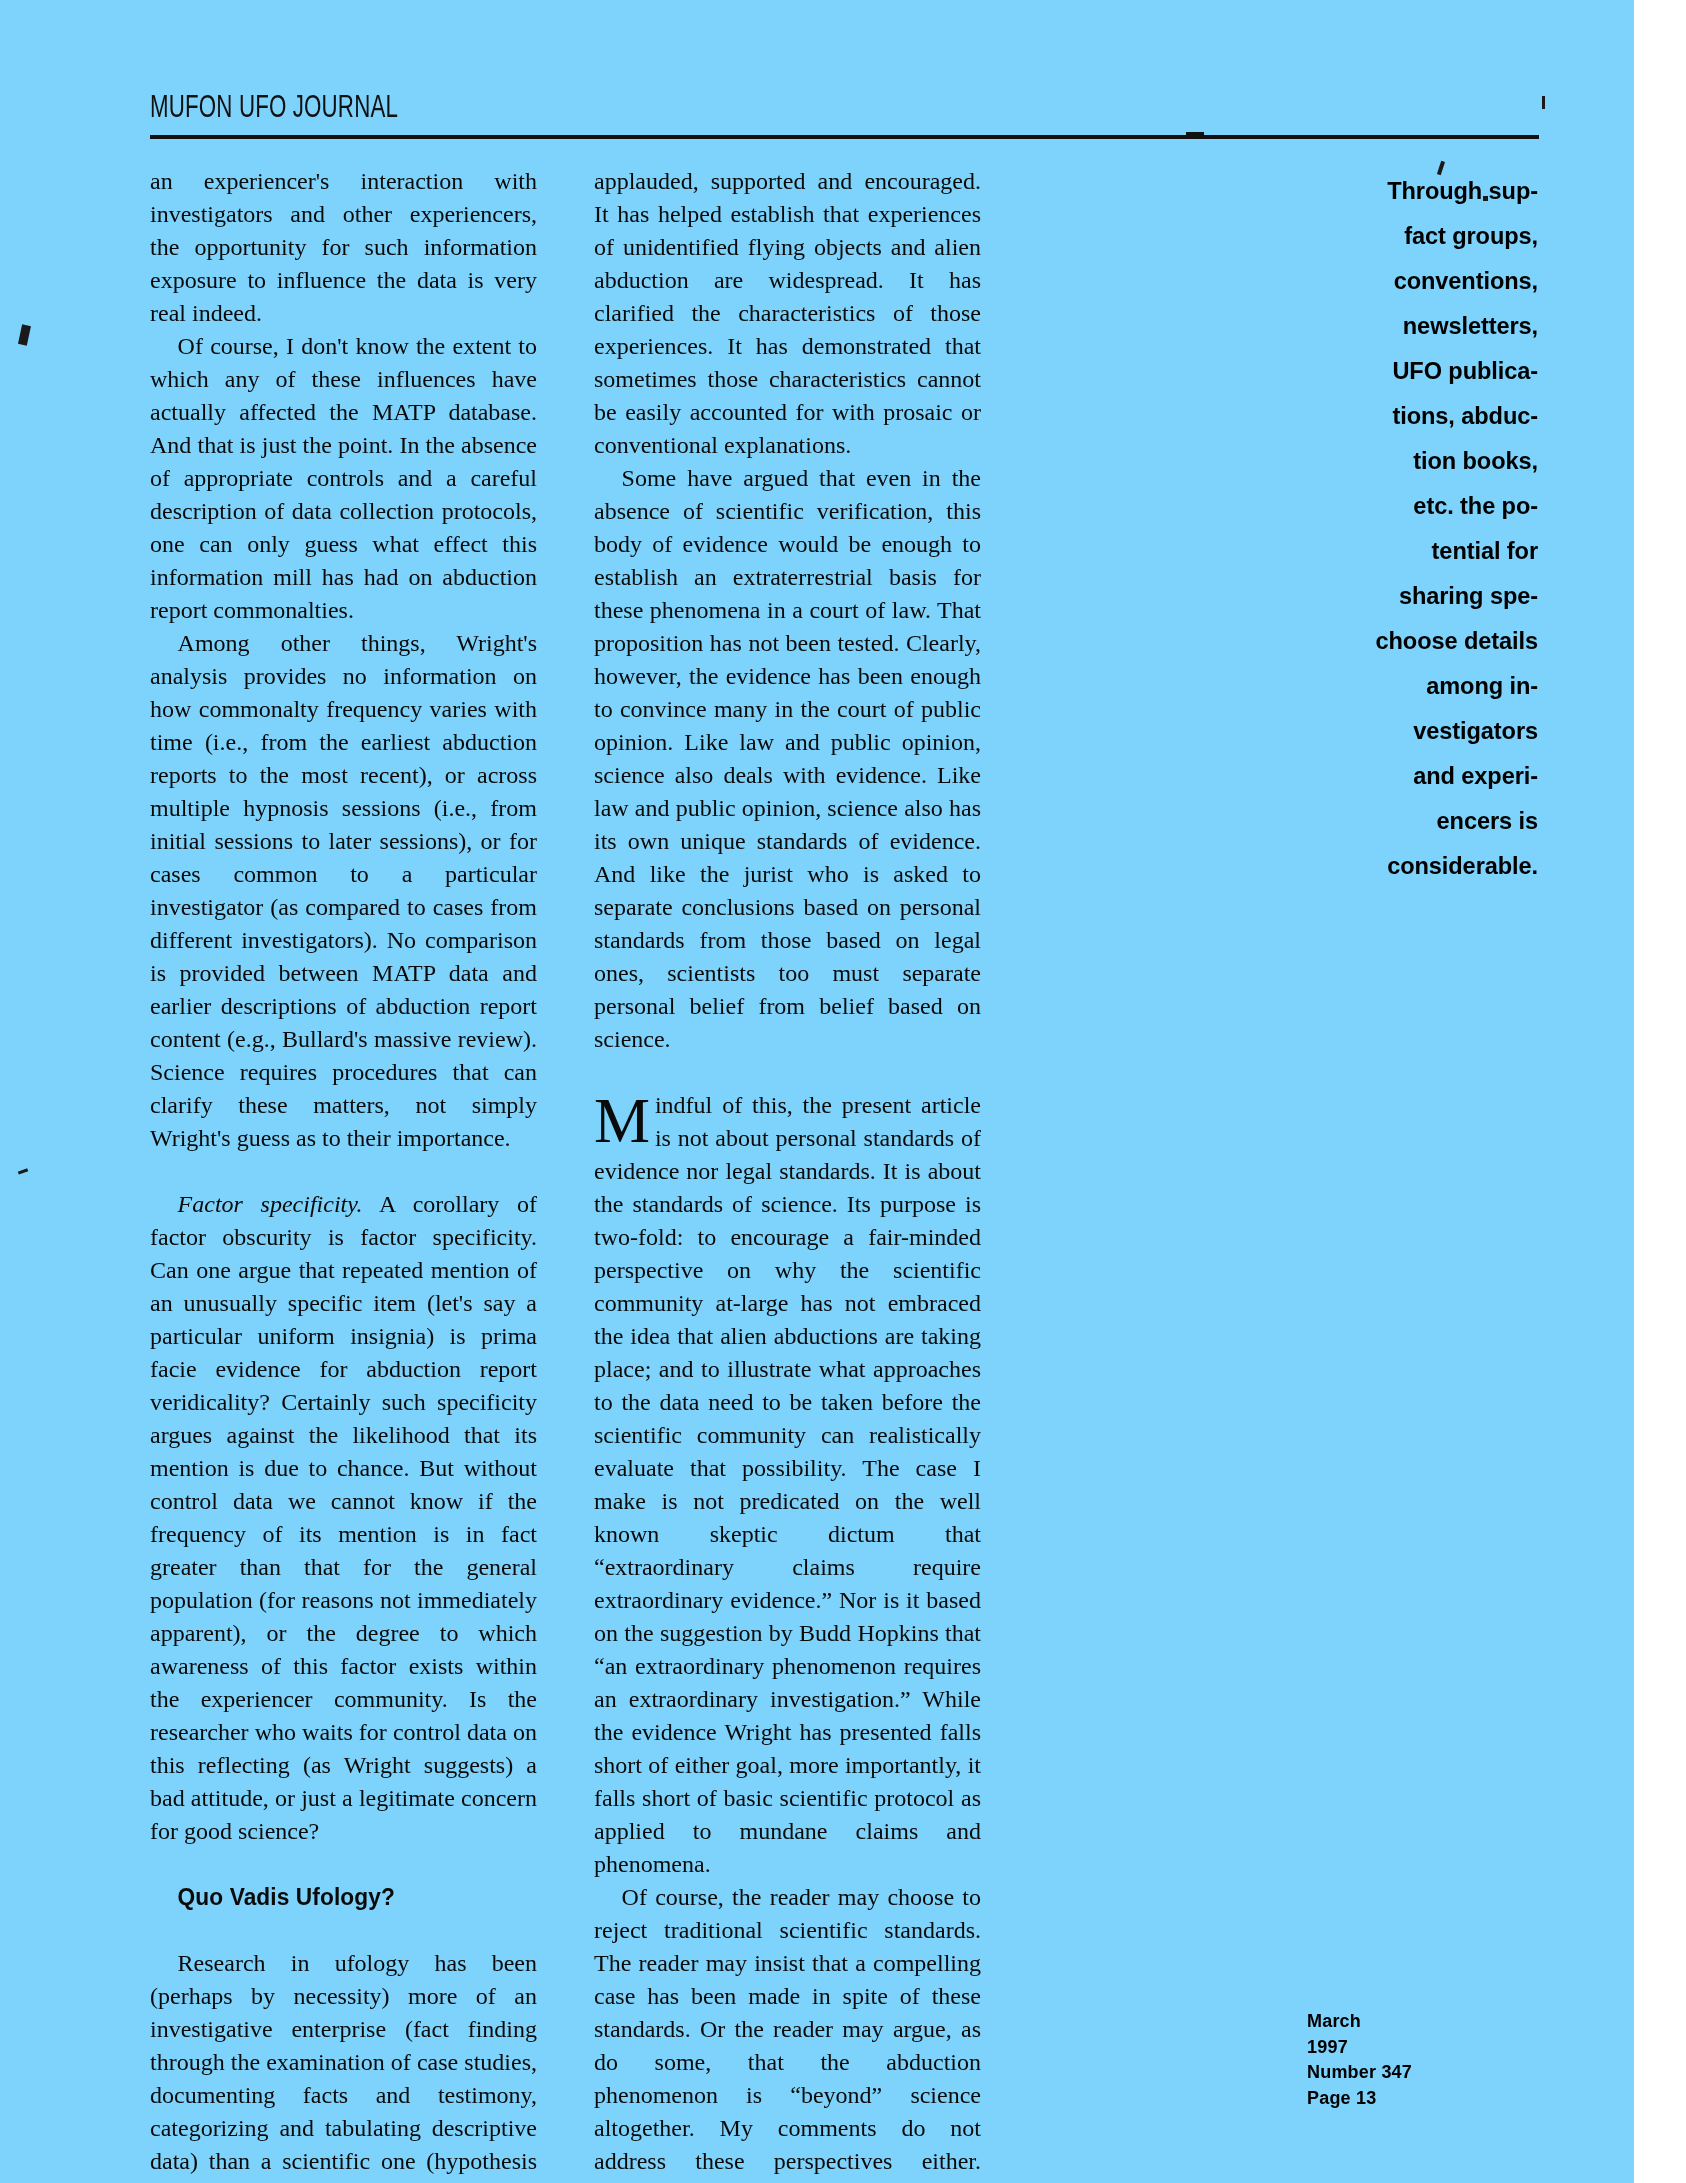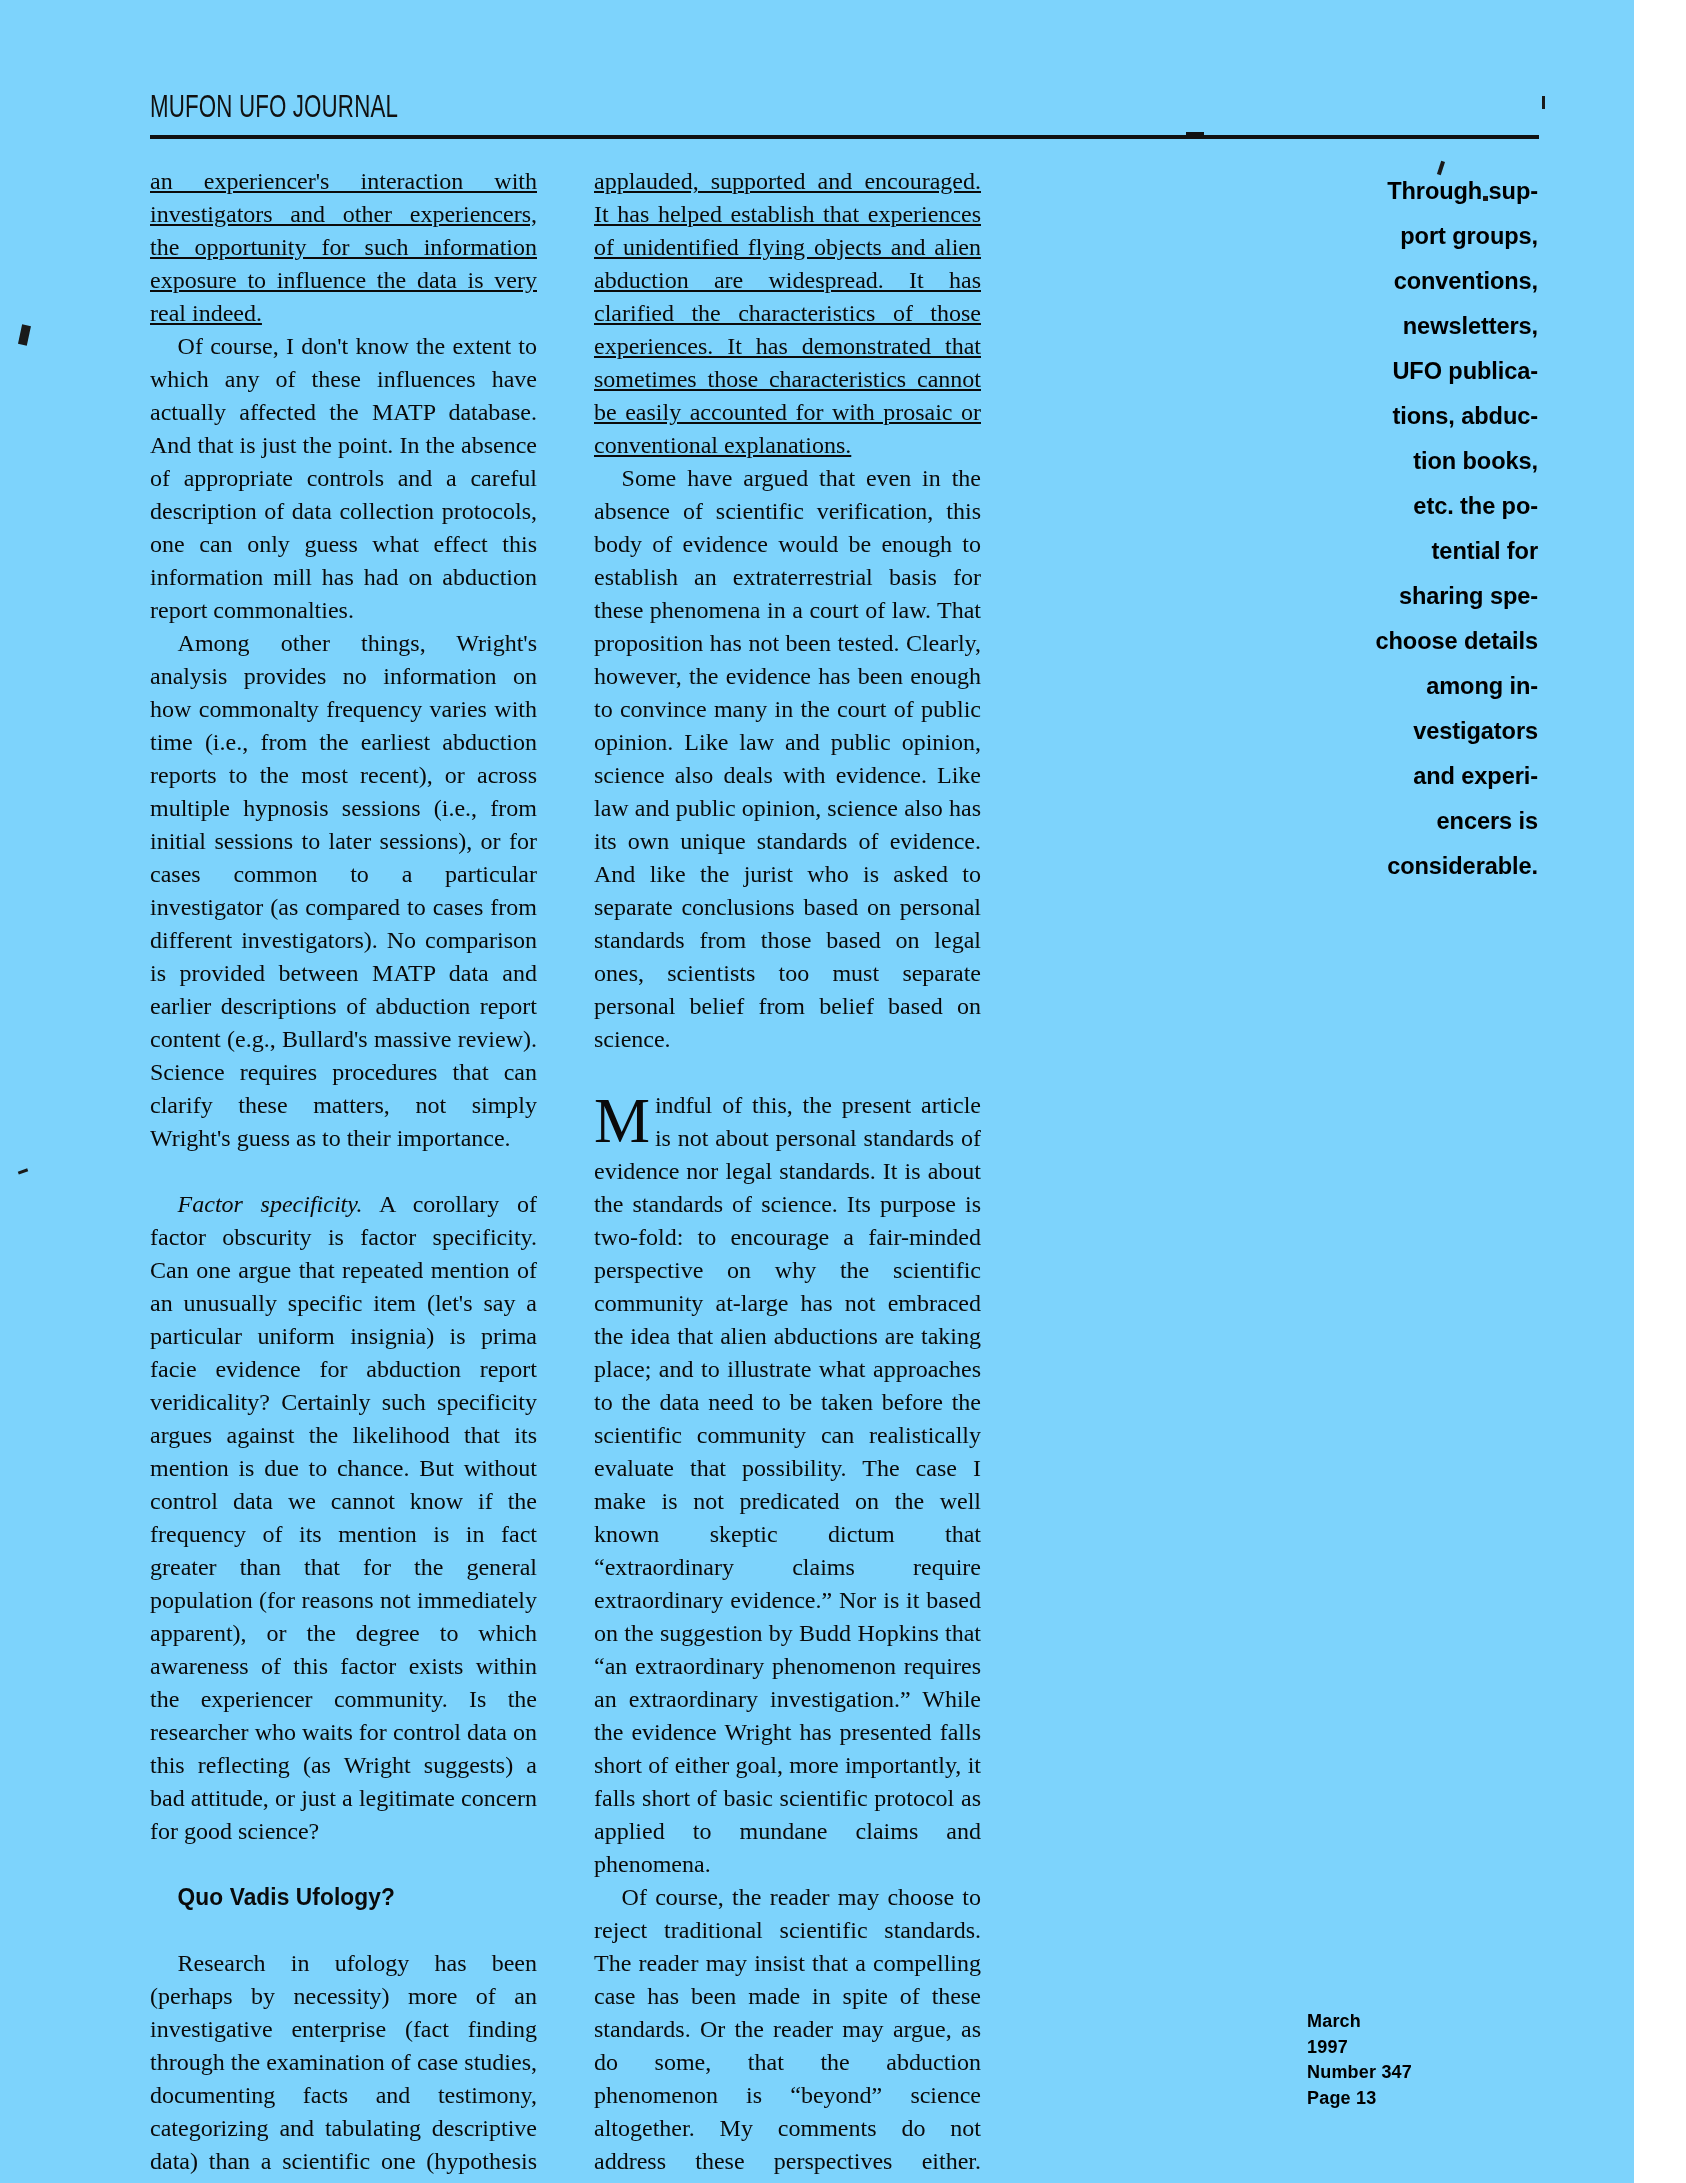--- a/index.html
+++ b/index.html
@@ -65,21 +65,21 @@
     font-size: 24px;
     line-height: 33px;
     text-align: justify;
     text-justify: inter-word;
     color: #0a0a0a;
   }
   .col p {
     margin: 0;
     text-indent: 27.6px;
   }
-  .col p.noindent { text-indent: 0; text-decoration: underline; }
+  .col p.noindent { text-indent: 0; }
 
   #col-left  { left: 150px;  top: 165px; width: 387px; }
   #col-mid   { left: 594px;  top: 165px; width: 387px; }
 
   .col-gap { height: 33px; }
 
   .sec-head {
     font-family: "Liberation Sans", "DejaVu Sans", sans-serif;
     font-size: 22.7px;
     font-weight: 700;
@@ -189,21 +189,21 @@
 
     <div class="col-gap"></div>
 
     <p class="dropcap-para"><span class="dropcap">M</span><span>indful of this, the present article is not about personal standards of evidence nor legal standards. It is about the standards of science. Its purpose is two-fold: to encourage a fair-minded perspective on why the scientific community at-large has not embraced the idea that alien abductions are taking place; and to illustrate what approaches to the data need to be taken before the scientific community can realistically evaluate that possibility. The case I make is not predicated on the well known skeptic dictum that “extraordinary claims require extraordinary evidence.” Nor is it based on the suggestion by Budd Hopkins that “an extraordinary phenomenon requires an extraordinary investigation.” While the evidence Wright has presented falls short of either goal, more importantly, it falls short of basic scientific protocol as applied to mundane claims and phenomena.</span></p>
 
     <p>Of course, the reader may choose to reject traditional scientific standards. The reader may insist that a compelling case has been made in spite of these standards. Or the reader may argue, as do some, that the abduction phenomenon is “beyond” science altogether. My comments do not address these perspectives either. Instead, they are aimed at those who wish the field of ufology to measure up to scientific standards and, thereby, increase the involvement of</p>
   </div>
 
   <div id="pullquote">
     <span class="pq-line">Through sup-</span>
-    <span class="pq-line">port groups,</span>
+    <span class="pq-line">fact groups,</span>
     <span class="pq-line">conventions,</span>
     <span class="pq-line">newsletters,</span>
     <span class="pq-line">UFO publica-</span>
     <span class="pq-line">tions, abduc-</span>
     <span class="pq-line">tion books,</span>
     <span class="pq-line">etc. the po-</span>
     <span class="pq-line">tential for</span>
     <span class="pq-line">sharing spe-</span>
     <span class="pq-line">choose details</span>
     <span class="pq-line">among in-</span>

